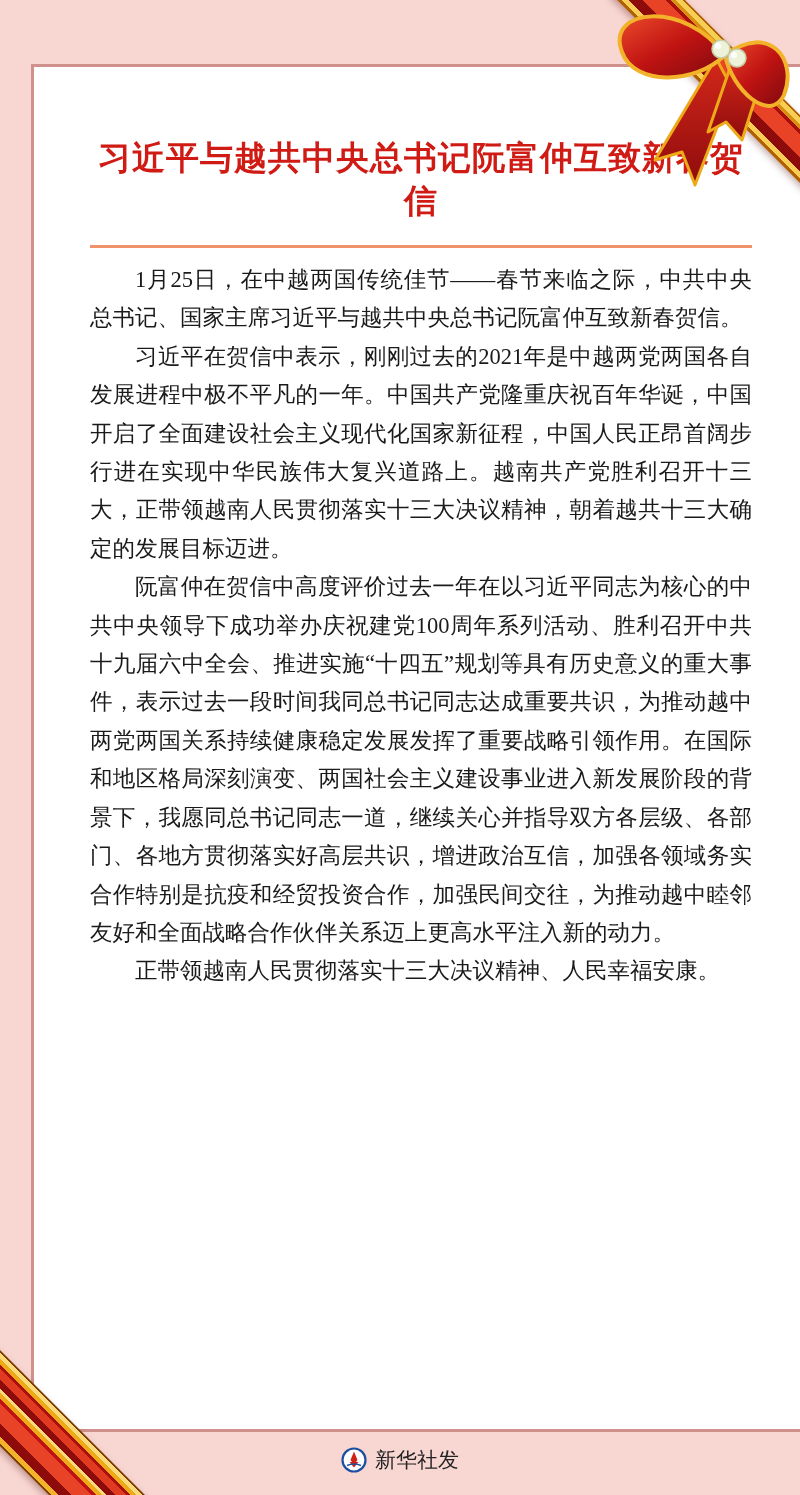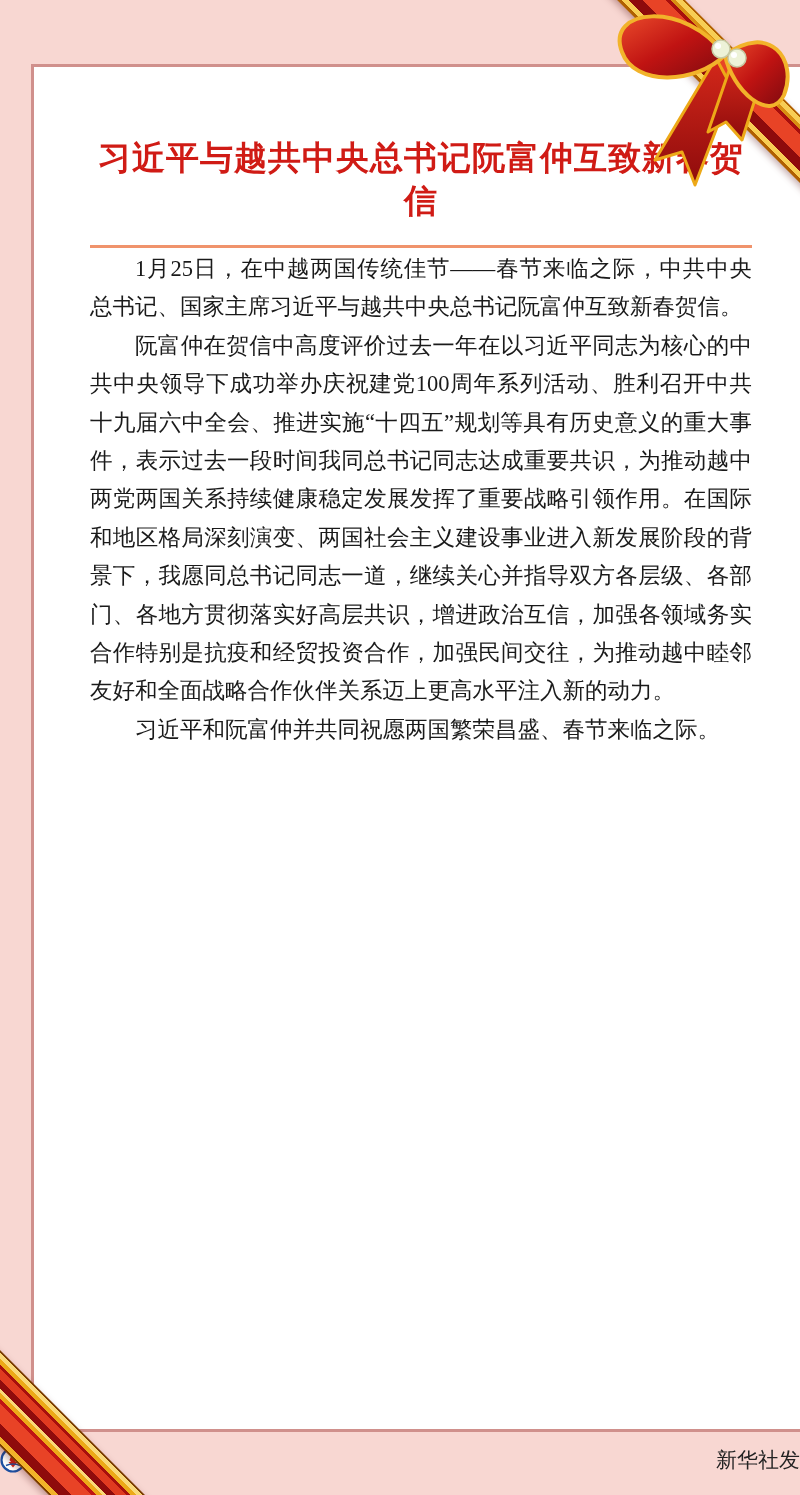--- a/index.html
+++ b/index.html
@@ -10,27 +10,27 @@
   .panel{
     position:absolute;left:31px;top:64px;width:780px;height:1368px;
     box-sizing:border-box;background:#ffffff;border:3px solid #d0908c;
     padding:0 56px;z-index:1;
   }
   .title{
     margin:70px 0 0 0;text-align:center;color:#d01b15;
     font-size:33px;line-height:43px;font-weight:bold;letter-spacing:1px;
   }
   .divider{height:3px;background:#f0936c;margin-top:22px;border:none;}
-  .body-text{margin-top:2px;color:#1a1a1a;font-size:22.5px;line-height:38.4px;text-align:justify;}
+  .body-text{margin-top:13px;color:#1a1a1a;font-size:22.5px;line-height:38.4px;text-align:justify;}
   .body-text p{margin:0;text-indent:2em;}
 
   
   .footer{
     position:absolute;left:0;top:1440px;width:800px;height:40px;z-index:1;
-    display:flex;align-items:center;justify-content:space-between;gap:8px;
+    display:flex;align-items:center;justify-content:center;gap:8px;
     font-size:21px;color:#232323;font-family:"Liberation Sans","DejaVu Sans",sans-serif;
   }
 
   
   .ribbon{position:absolute;transform-origin:0 0;transform:rotate(45deg);z-index:3;
     box-shadow:0 3px 7px rgba(90,20,20,.35);}
   .ribbon-tr{
     left:615px;top:-70px;width:480px;height:48px;
     background:linear-gradient(to bottom,
       #b06000 0 2px,#f7ce55 2px 7px,#d98f12 7px 10px,
@@ -54,22 +54,23 @@
 <div class="page">
 
   <div class="ribbon ribbon-tr"></div>
   <div class="ribbon ribbon-bl"></div>
 
   <div class="panel">
     <h1 class="title">习近平与越共中央总书记阮富仲互致新春贺信</h1>
     <div class="divider"></div>
     <div class="body-text">
       <p>1月25日，在中越两国传统佳节——春节来临之际，中共中央总书记、国家主席习近平与越共中央总书记阮富仲互致新春贺信。</p>
+      <p>习近平在贺信中表示，刚刚过去的2021年是中越两党两国各自发展进程中极不平凡的一年。中国共产党隆重庆祝百年华诞，中国开启了全面建设社会主义现代化国家新征程，中国人民正昂首阔步行进在实现中华民族伟大复兴道路上。越南共产党胜利召开十三大，正带领越南人民贯彻落实十三大决议精神，朝着越共十三大确定的发展目标迈进。</p>
       <p>阮富仲在贺信中高度评价过去一年在以习近平同志为核心的中共中央领导下成功举办庆祝建党100周年系列活动、胜利召开中共十九届六中全会、推进实施“十四五”规划等具有历史意义的重大事件，表示过去一段时间我同总书记同志达成重要共识，为推动越中两党两国关系持续健康稳定发展发挥了重要战略引领作用。在国际和地区格局深刻演变、两国社会主义建设事业进入新发展阶段的背景下，我愿同总书记同志一道，继续关心并指导双方各层级、各部门、各地方贯彻落实好高层共识，增进政治互信，加强各领域务实合作特别是抗疫和经贸投资合作，加强民间交往，为推动越中睦邻友好和全面战略合作伙伴关系迈上更高水平注入新的动力。</p>
-      <p>习近平和阮富仲并共同祝愿两国繁荣昌盛、春节来临之际。</p>
+      <p>正带领越南人民贯彻落实十三大决议精神、人民幸福安康。</p>
     </div>
   </div>
 
   <svg class="bow" viewBox="0 0 240 205" xmlns="http://www.w3.org/2000/svg">
     <defs>
       <linearGradient id="rg" x1="0" y1="0" x2="1" y2="1">
         <stop offset="0" stop-color="#ea4b2b"></stop>
         <stop offset="0.5" stop-color="#c01312"></stop>
         <stop offset="1" stop-color="#7e0a0f"></stop>
       </linearGradient>

